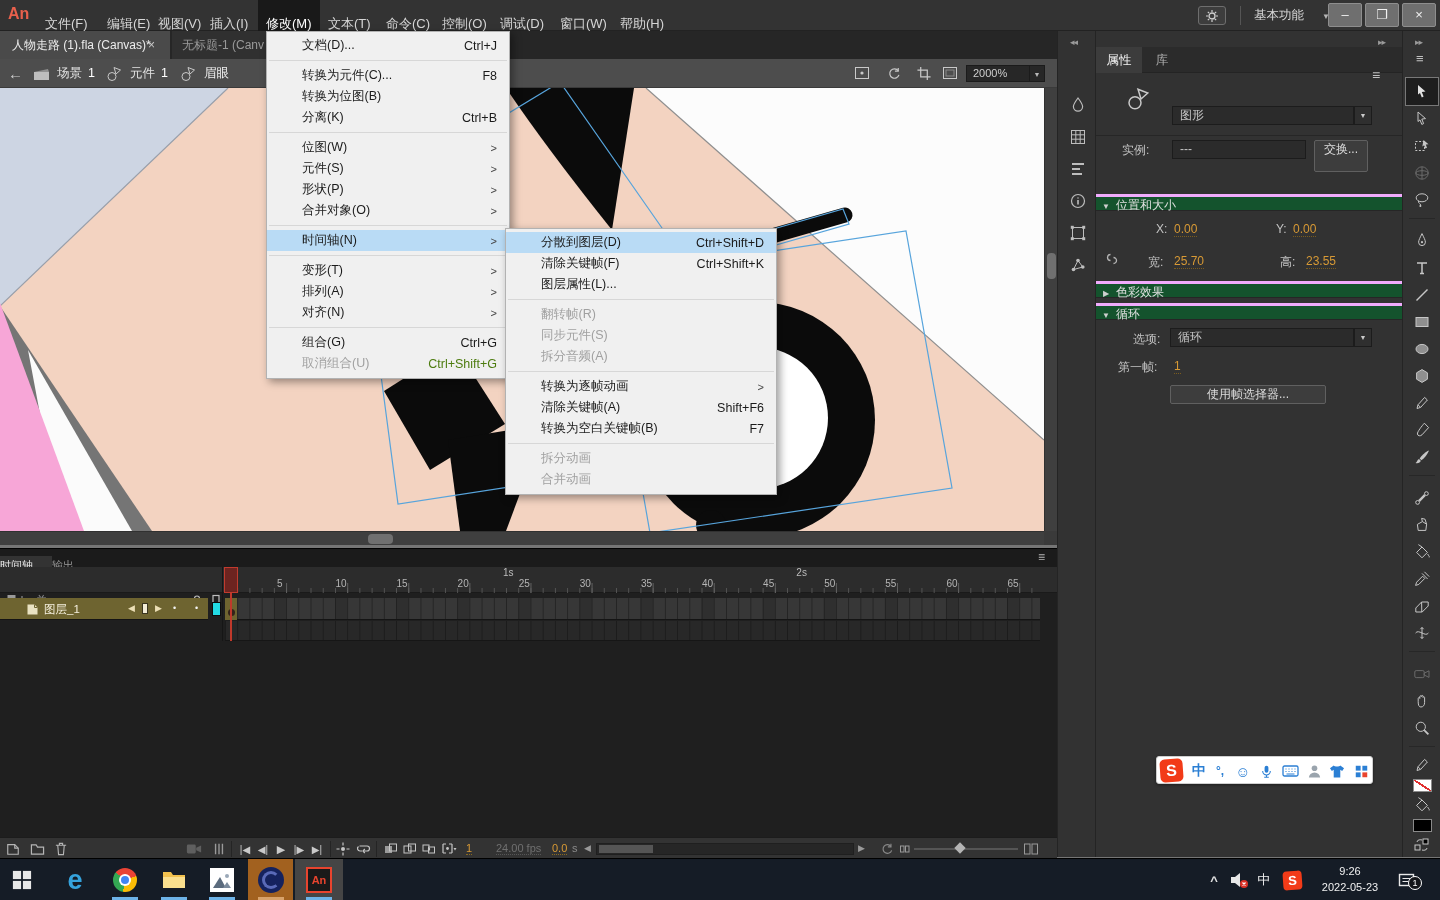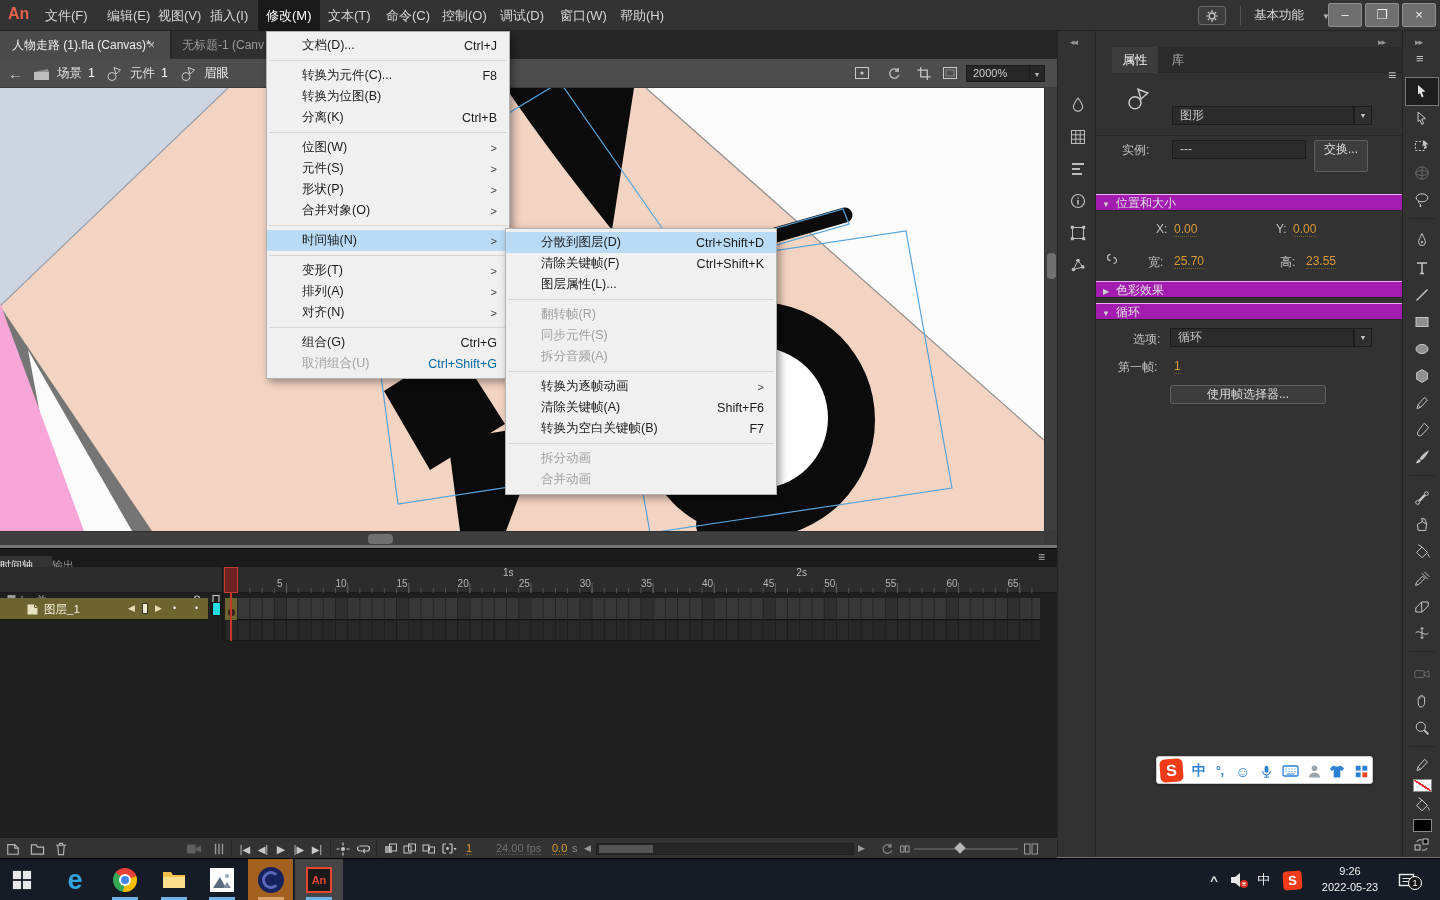--- a/index.html
+++ b/index.html
@@ -4,21 +4,21 @@
 <style>
   *{box-sizing:border-box;margin:0;padding:0}
   html,body{width:1440px;height:900px;overflow:hidden}
   body{position:relative;background:#757575;font-family:"Liberation Sans",sans-serif;-webkit-font-smoothing:antialiased}
   .abs{position:absolute}
   svg{display:block}
 
   
   #titlebar{position:absolute;left:0;top:0;width:1440px;height:31px;background:#333;border-bottom:1px solid #222}
   #app-logo{position:absolute;left:8px;top:5px;font-size:16px;font-weight:bold;color:#e8604c}
-  .mb-item{position:absolute;top:0;height:31px;line-height:31px;font-size:13px;color:#d6d6d6;padding:0 8px;margin-left:-8px;white-space:nowrap}
+  .mb-item{position:absolute;top:0;height:31px;line-height:31px;font-size:13px;color:#d6d6d6;padding:8px 8px;margin-left:-8px;white-space:nowrap}
   .mb-item.mb-active{background:#191919;color:#fff}
   #ws-gear{position:absolute;left:1198px;top:6px;width:28px;height:19px;border:1px solid #6e6e6e;border-radius:3px;background:#3d3d3d;display:flex;align-items:center;justify-content:center}
   #ws-sep{position:absolute;left:1240px;top:6px;width:1px;height:19px;background:#555}
   #workspace{position:absolute;left:1254px;top:0;height:31px;line-height:31px;font-size:12.5px;color:#d8d8d8}
   #ws-arrow{position:absolute;left:1322px;top:12px;font-size:8px;color:#b5b5b5}
   .winbtn{position:absolute;top:3px;width:34px;height:24px;background:#6f6f6f;border:1px solid #8e8e8e;border-radius:2px;color:#f2f2f2;text-align:center;line-height:22px;font-size:13px}
 
   
   #tabbar{position:absolute;left:0;top:31px;width:1057px;height:28px;background:#262626}
   #tab1{position:absolute;left:0;top:0;width:170px;height:28px;background:#4a4a4a;color:#ececec;font-size:12px;line-height:28px;padding-left:12px;white-space:nowrap}
@@ -66,29 +66,29 @@
   .dotted-gray{color:#707070;border-bottom:1px dotted #565656}
 
   
   #panel-strip{position:absolute;left:1057px;top:31px;width:39px;height:826px;background:#323232;border-left:1px solid #242424;border-right:1px solid #242424}
   #strip-collapse{position:absolute;left:12px;top:6px;color:#9a9a9a;font-size:9px;letter-spacing:-1px}
   #strip-icons{position:absolute;left:0;top:58px;width:39px;display:flex;flex-direction:column;align-items:center}
   .strip-ic{width:39px;height:32px;display:flex;align-items:center;justify-content:center}
 
   #props{position:absolute;left:1096px;top:31px;width:306px;height:826px;background:#323232}
   #props-collapse{position:absolute;left:282px;top:6px;color:#9a9a9a;font-size:9px;letter-spacing:-1px}
-  #props-tabs{position:absolute;left:16px;top:16px;width:306px;height:26px;background:#2b2b2b;border-bottom:1px solid #242424}
+  #props-tabs{position:absolute;left:0;top:16px;width:306px;height:26px;background:#2b2b2b;border-bottom:1px solid #242424}
   .ptab{position:absolute;top:0;height:26px;line-height:26px;text-align:center;font-size:12.5px}
   #props-menu{position:absolute;left:276px;top:20px;color:#c0c0c0;font-size:14px}
   .plab{position:absolute;font-size:12px;color:#c2c2c2;white-space:nowrap}
   .pval{position:absolute;font-size:12px;color:#d89a35;border-bottom:1px dotted #7a5c1e;white-space:nowrap}
   .pinput{position:absolute;background:#2b2b2b;border:1px solid #1c1c1c;color:#c6c6c6;font-size:12px;line-height:17px;padding-left:7px}
   .pdrop-arrow{position:absolute;width:18px;background:#2f2f2f;border:1px solid #1c1c1c;border-left:1px solid #1c1c1c;color:#c9c9c9;font-size:7px;text-align:center}
   .pbtn{position:absolute;background:#3d3d3d;border:1px solid #606060;border-radius:2px;color:#ddd;font-size:12px;text-align:center}
-  .psec{position:absolute;left:0;width:306px;height:17px;background:#a21caf;border-top:1px solid #f0abfc;border-bottom:1px solid #262626;color:#e0e0e0;font-size:12px;line-height:16px}
+  .psec{position:absolute;left:0;width:306px;height:17px;background:#14532d;border-top:3px solid #f0abfc;border-bottom:1px solid #262626;color:#e0e0e0;font-size:12px;line-height:16px}
   .psec .tri{display:inline-block;width:20px;text-align:center;font-size:8px;color:#cfcfcf}
   .pdivider{position:absolute;left:0;width:306px;height:1px;background:#262626}
 
   #toolsdock{position:absolute;left:1402px;top:31px;width:38px;height:826px;background:#323232;border-left:1px solid #242424}
   #tools-collapse{position:absolute;left:12px;top:6px;color:#9a9a9a;font-size:9px;letter-spacing:-1px}
   #tools-menu{position:absolute;left:13px;top:20px;color:#c0c0c0;font-size:13px}
   #tools-list{position:absolute;left:0;top:47px;width:38px;display:flex;flex-direction:column;align-items:center}
   .tool{width:32px;height:27px;display:flex;align-items:center;justify-content:center}
   .tool.active{background:#1e1e1e;outline:1px solid #787878}
   .tsep{width:26px;height:9px;border-top:1px solid #272727;margin-top:5px}
@@ -98,21 +98,21 @@
   
   .menu{position:absolute;background:#f0f0f0;border:1px solid #b2b2b2;box-shadow:3px 3px 8px rgba(0,0,0,.38);padding:3px 0 4px}
   #modify-menu{left:266px;top:31px;width:244px;z-index:60}
   #timeline-submenu{left:505px;top:228px;width:272px;z-index:61}
   .mi{display:flex;align-items:center;height:21px;padding:0 12px 0 35px;font-size:12.5px;color:#1b1b1b;white-space:nowrap}
   .mi .lb{flex:1}
   .mi .sc{margin-left:26px}
   .mi .ar{width:8px;text-align:right;font-size:11px;color:#444}
   .mi.hl{background:#b9dbf5}
   .mi.dis{color:#a0a0a0}
-  .mi.dis .sc{color:#0369a1}
+  .mi.dis .sc{color:#4d7c0f}
   .msep{height:1px;background:#d7d7d7;margin:4px 2px}
 
   
   #taskbar{position:absolute;left:0;top:858px;width:1440px;height:42px;background:#151c26;border-top:1px solid #000}
   .tb-ic{position:absolute;top:0;height:42px;display:flex;align-items:center;justify-content:center}
   .tb-underline{position:absolute;top:38px;height:3px;width:26px;background:#6db3e8}
   #clockblock{position:absolute;left:1312px;top:4px;width:76px;text-align:center;color:#f0f0f0;font-size:11px;line-height:16px}
   #notif-badge{position:absolute;left:1408px;top:876px;width:14px;height:14px;border-radius:50%;background:#14161a;border:1px solid #fff;color:#fff;font-size:9px;text-align:center;line-height:12px}
 
   

